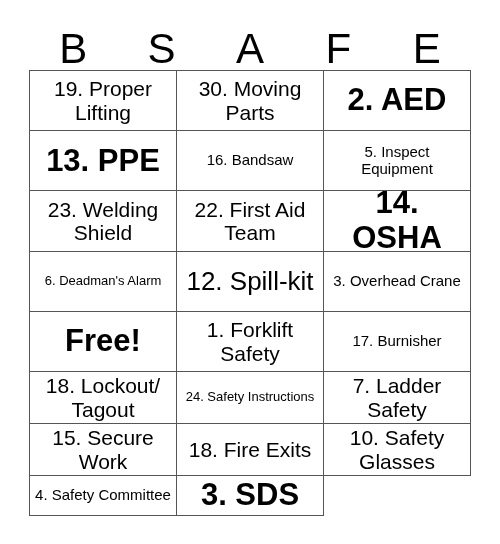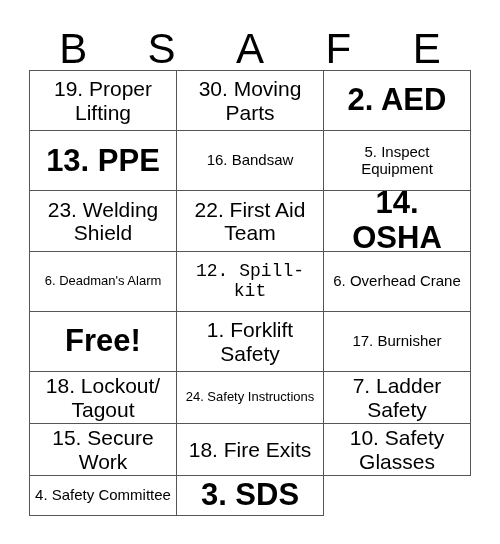--- a/index.html
+++ b/index.html
@@ -68,21 +68,21 @@
     background: #ffffff;
   }
   .cell-text {
     display: block;
     width: 100%;
     line-height: 1.12;
     color: #000000;
     word-wrap: break-word;
   }
   .fs-xl  { font-size: 31px; font-weight: bold; }
-  .fs-lg  { font-size: 18px; font-family: Liberation Mono, monospace; }
+  .fs-lg  { font-size: 26px; }
   .fs-md  { font-size: 21px; }
   .fs-sm  { font-size: 15px; }
   .fs-xs  { font-size: 13px; }
 </style>
 </head>
 <body>
 
 <div class="bingo-card">
 
   <div class="header-row">
@@ -123,21 +123,21 @@
         <span class="cell-text fs-xl">14. OSHA</span>
       </div>
     <div class="cell">
         <span class="cell-text fs-xs">6. Deadman's Alarm</span>
       </div>
 
     <div class="cell">
         <span class="cell-text fs-lg">12. Spill-kit</span>
       </div>
     <div class="cell">
-        <span class="cell-text fs-sm">6. Overhead Crane</span>
+        <span class="cell-text fs-sm">3. Overhead Crane</span>
       </div>
     <div class="cell">
         <span class="cell-text fs-xl">Free!</span>
       </div>
     <div class="cell">
         <span class="cell-text fs-md">1. Forklift Safety</span>
       </div>
     <div class="cell">
         <span class="cell-text fs-sm">17. Burnisher</span>
       </div>

